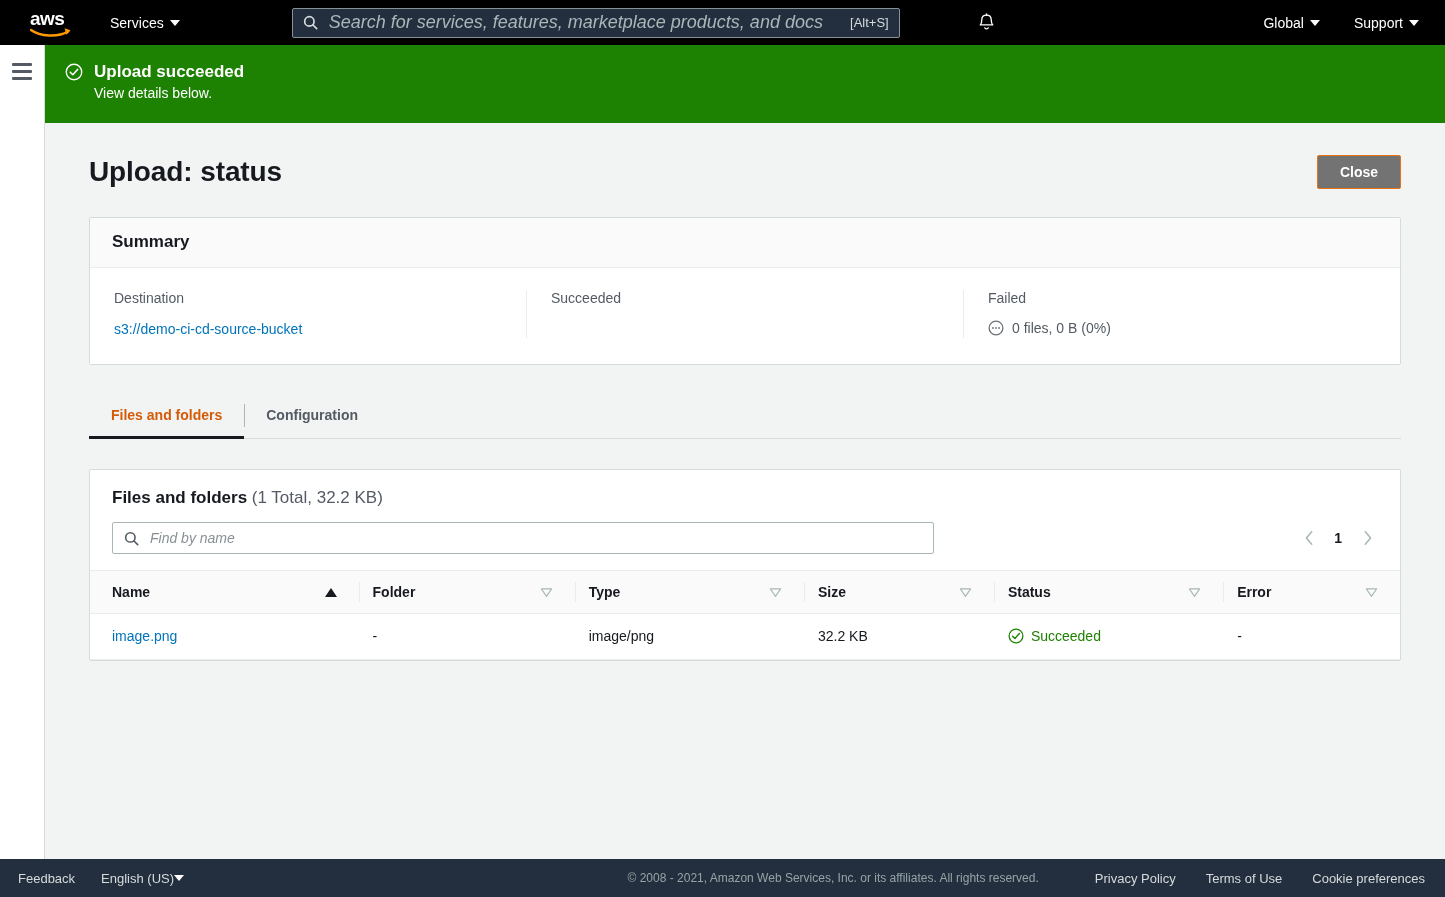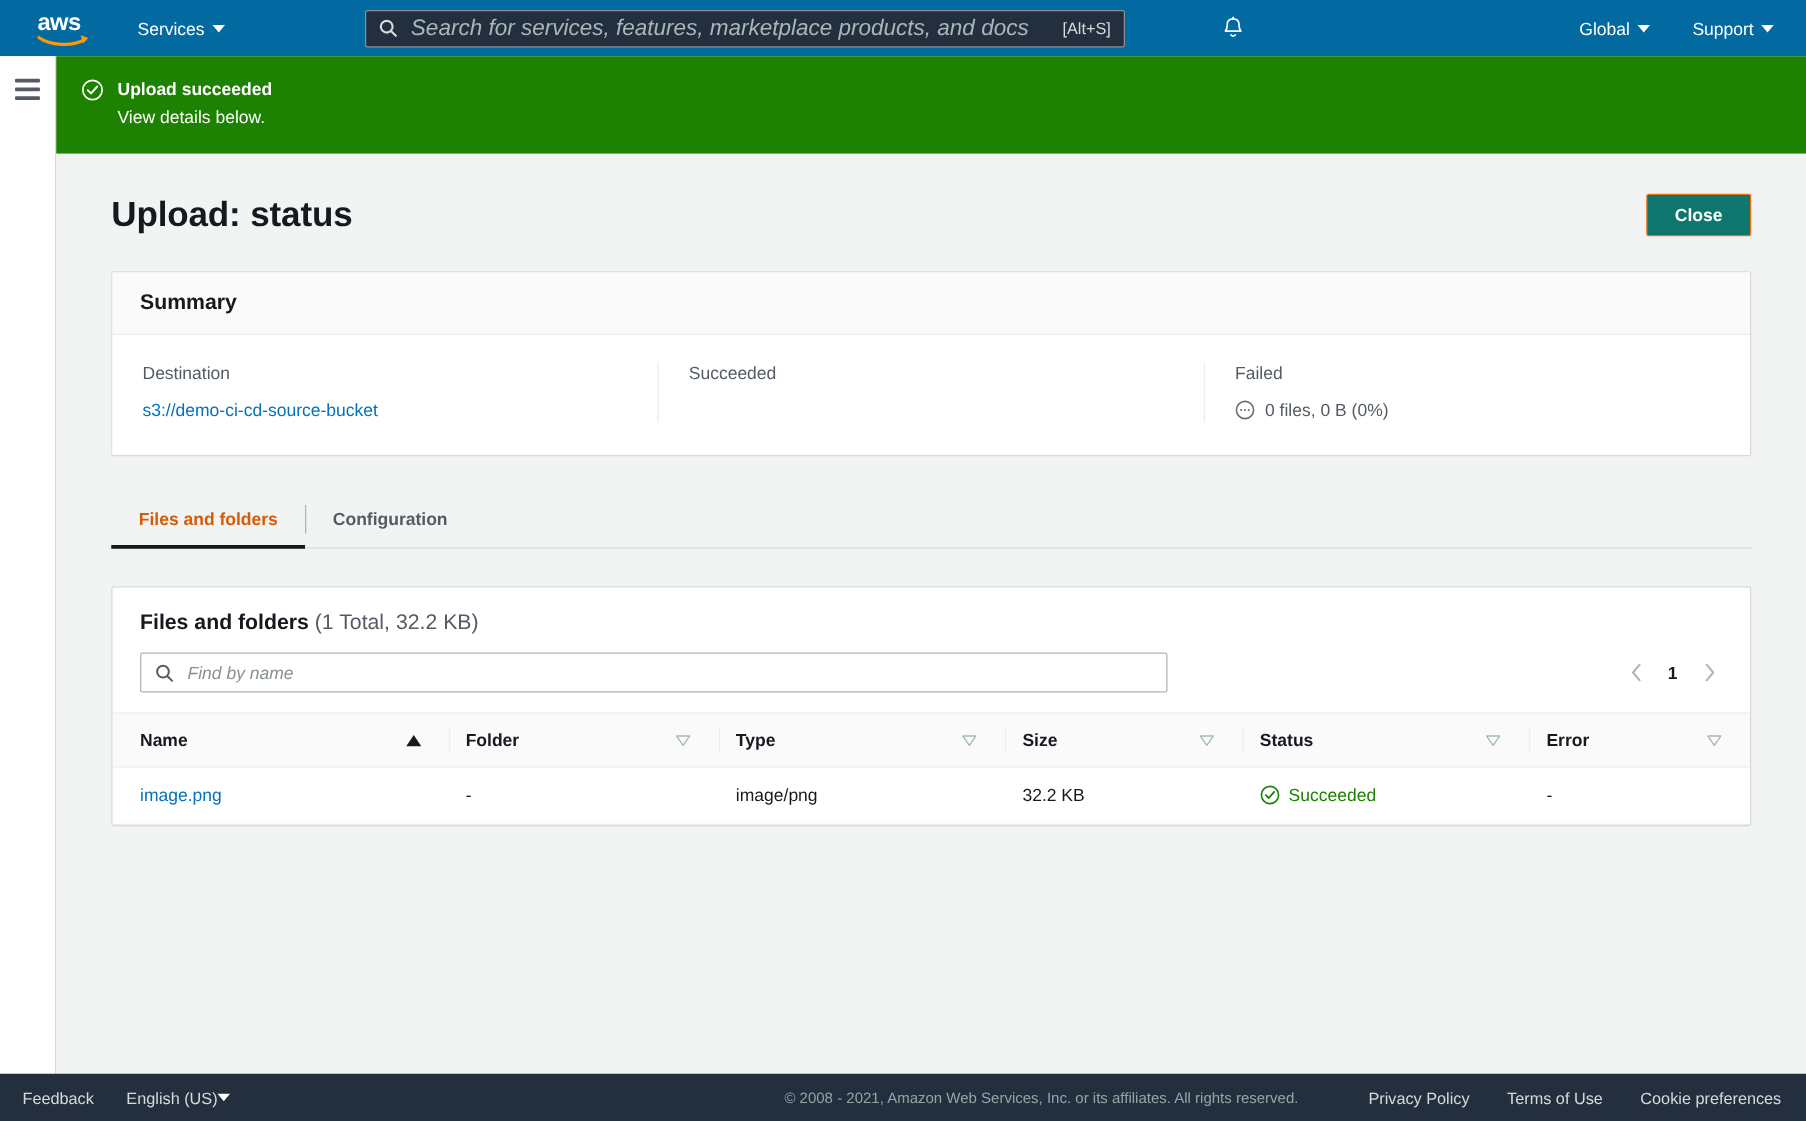--- a/index.html
+++ b/index.html
@@ -14,21 +14,21 @@
   .page {
     position: relative;
     width: 1445px; height: 897px;
     display: flex; flex-direction: column;
     background: #ffffff;
   }
 
   
   .topnav {
     height: 45px; flex: 0 0 45px;
-    background: #0369a1;
+    background: #000000;
     display: flex; align-items: center;
     padding: 0 18px 0 28px;
     color: #ffffff;
   }
   .aws-logo {
     width: 48px; height: 30px;
     position: relative; margin-right: 26px;
     flex: 0 0 48px;
     cursor: pointer;
   }
@@ -98,38 +98,38 @@
   .content-col { flex: 1 1 auto; display: flex; flex-direction: column; min-width: 0; }
 
   
   .flashbar {
     background: #1d8102; color: #ffffff;
     padding: 17px 20px 18px 20px;
     flex: 0 0 auto; min-height: 78px;
     display: flex; gap: 11px; align-items: flex-start;
   }
   .flash-texts { display: flex; flex-direction: column; gap: 3px; }
-  .flash-title { font-size: 14px; font-weight: bold; line-height: 19px; }
+  .flash-title { font-size: 17px; font-weight: bold; line-height: 19px; }
   .flash-sub { font-size: 14px; line-height: 19px; }
 
   
   .main {
     flex: 1 1 auto; background: #f2f3f3;
     padding: 32px 44px 0 44px; overflow: hidden;
   }
   .page-head {
     display: flex; align-items: center; justify-content: space-between;
     margin-bottom: 28px;
   }
   .page-title {
     font-size: 28px; font-weight: bold; color: #16191f; margin: 0;
     letter-spacing: -0.1px;
   }
   .btn-primary {
-    background: #0f766e; color: #ffffff; border: 1px solid #ec7211;
+    background: #737373; color: #ffffff; border: 1px solid #ec7211;
     border-radius: 2px; font-size: 14px; font-weight: bold;
     padding: 8px 22px; cursor: pointer;
     font-family: "Liberation Sans", sans-serif;
   }
 
   
   .alert-info {
     background: #f1faff; border: 1px solid #0073bb; border-radius: 2px;
     padding: 15px 18px; display: flex; gap: 14px; align-items: flex-start;
     margin-bottom: 28px;

